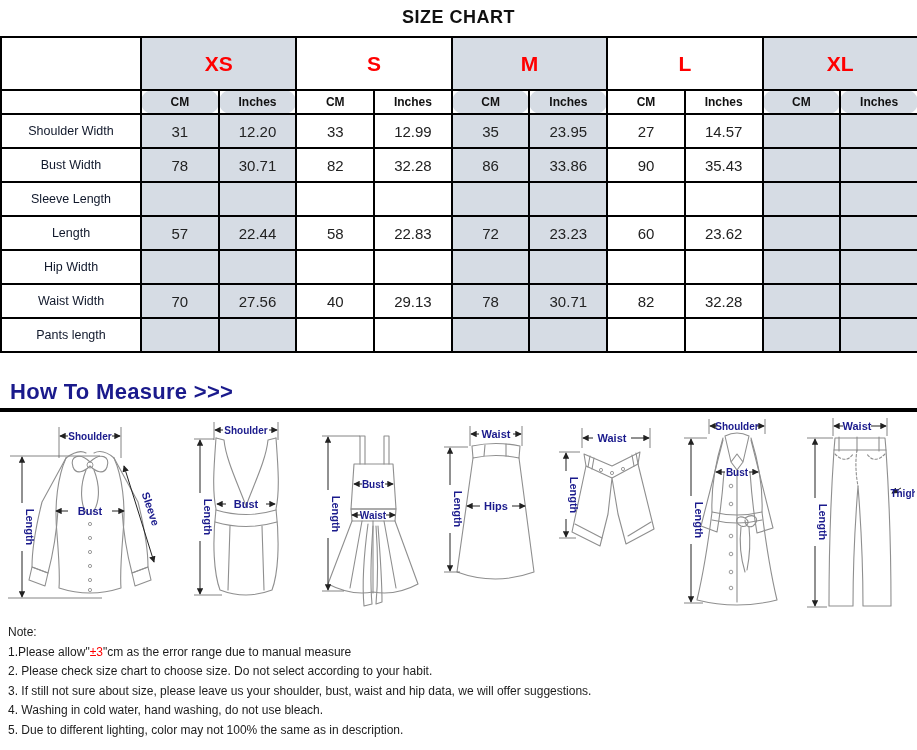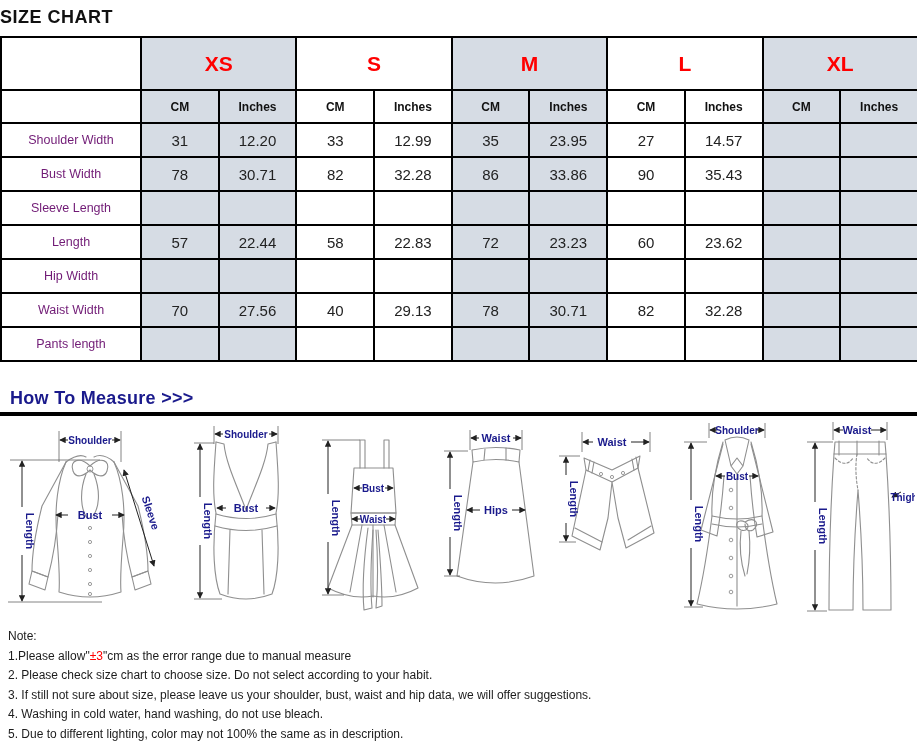--- a/index.html
+++ b/index.html
@@ -9,44 +9,44 @@
     --ink:#1c1c1c;
   }
   *{box-sizing:border-box;}
   html,body{margin:0;padding:0;background:#fff;}
   body{
     width:917px;height:750px;overflow:hidden;
     font-family:"Liberation Sans","DejaVu Sans",sans-serif;
     color:var(--ink);
   }
   .title{
-    margin:0;padding:7px 0 8px;
+    margin:0;padding:7px 0 8px;text-align:center;
     font-size:18px;font-weight:bold;color:#111;letter-spacing:.5px;
   }
   table.size-table{
     width:917px;border-collapse:collapse;table-layout:fixed;
   }
   table.size-table th,table.size-table td{
     border:2px solid #000;text-align:center;vertical-align:middle;
     padding:0;overflow:hidden;white-space:nowrap;
   }
   col.c-label{width:140px;}
   col.c-val{width:77.7px;}
   tr.size-row th{height:53px;}
   th.sz{font-size:21px;font-weight:bold;color:var(--red);}
-  tr.unit-row th{height:33px;font-size:12px;font-weight:bold;color:#111;}
-  td.rowlabel{height:34px;font-size:12.5px;font-weight:normal;color:#701a75;}
+  tr.unit-row th{height:24px;font-size:12px;font-weight:bold;color:#111;border-radius:16px;}
+  td.rowlabel{height:34px;font-size:12.5px;font-weight:normal;color:#0f172a;}
   td.val{font-size:15px;color:#222;}
   .shade{background:var(--shade);}
   .measure-head{
     margin:26px 0 0 0;padding:0 0 3px 10px;
     border-bottom:4px solid #000;
   }
   .measure-head span{
-    font-size:18px;font-weight:bold;color:var(--navy);letter-spacing:.3px;
+    font-size:22px;font-weight:bold;color:var(--navy);letter-spacing:.3px;
   }
   .figures{
     width:917px;height:205px;display:flex;justify-content:space-between;
     align-items:flex-start;padding:2px 2px 0 2px;
   }
   .figures svg{display:block;}
   .o{stroke:#8f8f8f;fill:none;stroke-width:1.1;stroke-linejoin:round;stroke-linecap:round;}
   .m{stroke:#222;fill:none;stroke-width:1;}
   .g{stroke:#666;fill:none;stroke-width:.8;}
   .lbl{fill:var(--navy);font-weight:bold;font-size:11px;text-anchor:middle;

